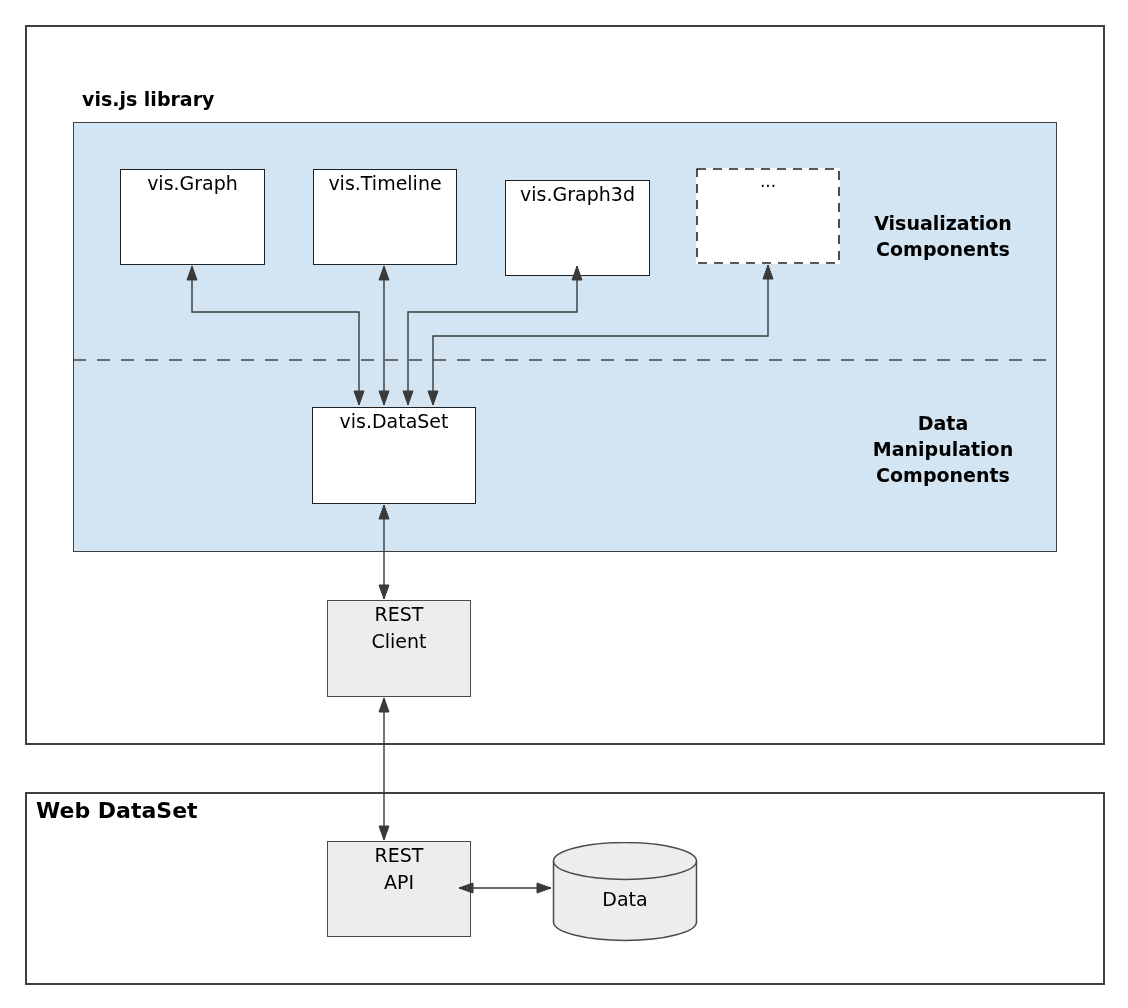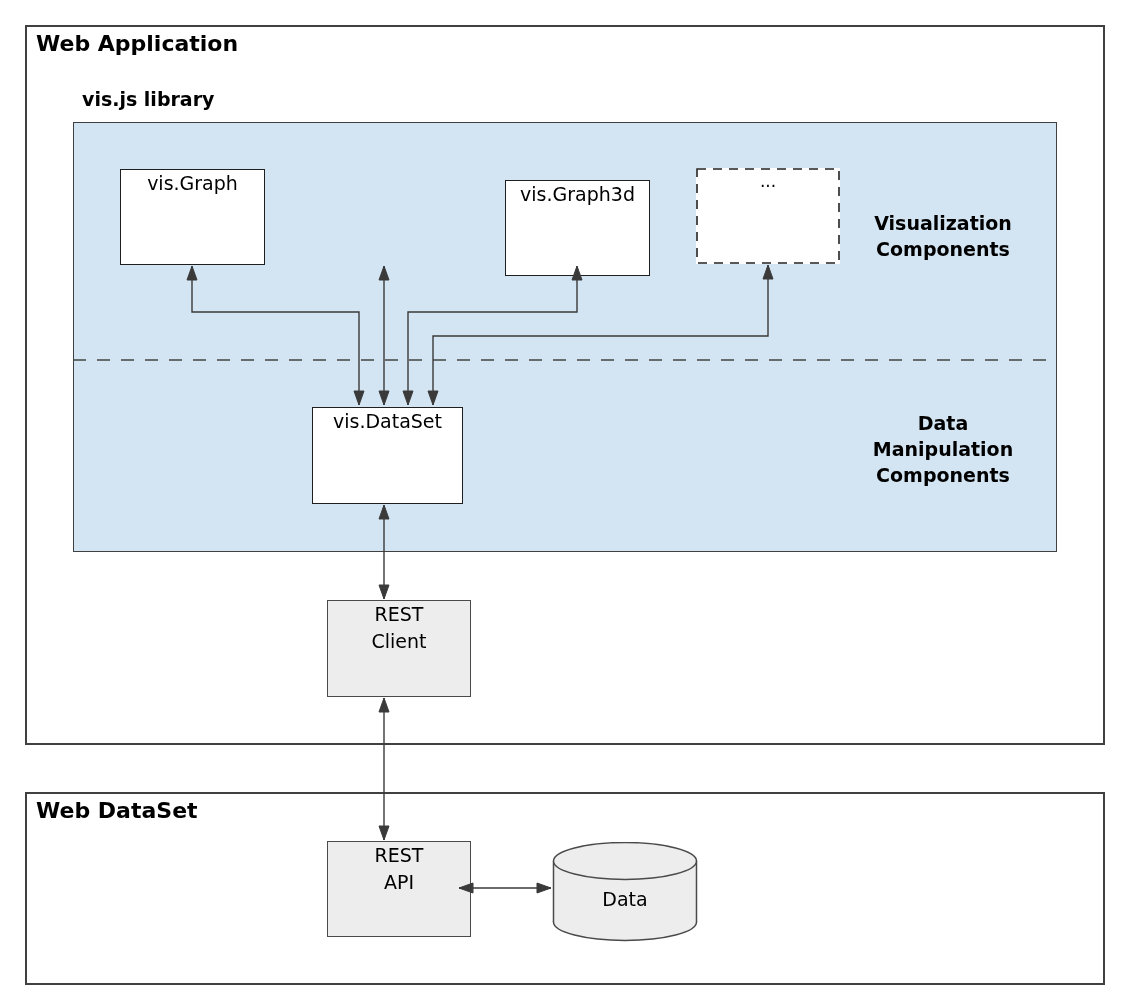--- a/index.html
+++ b/index.html
@@ -74,46 +74,48 @@
   }
   .edge { stroke: #3a3a3a; stroke-width: 1.4; fill: none; }
   .sep { stroke: #444444; stroke-width: 1.4; fill: none; }
 </style>
 </head>
 <body>
 
 <div id="canvas">
 
   <div class="container-box" style="left:25px; top:25px; width:1080px; height:720px;"></div>
-  <div class="container-title" style="left:36px; top:31px;">Web Application</div>
 
   <div class="sub-label" style="left:82px; top:88px;">vis.js library</div>
 
   <div class="blue-panel"></div>
 
   <div class="node" style="left:120px; top:169px; width:145px; height:96px;">
     <span>vis.Graph</span>
+  </div>
+  <div class="node" style="left:313px; top:169px; width:144px; height:96px;">
+    <span>vis.Timeline</span>
   </div>
   <div class="node" style="left:505px; top:169px; width:145px; height:96px;margin-top:11px;">
     <span>vis.Graph3d</span>
   </div>
   <div class="node dashed" style="left:696px; top:168px; width:144px; height:96px; font-size:17px;">
     <svg class="dash-border" width="144" height="96">
       <rect x="1" y="1" width="142" height="94" fill="none" stroke="#222222" stroke-width="1.6" stroke-dasharray="9 7"></rect>
     </svg>
     <span>...</span>
   </div>
 
   <div class="section-label" style="left:853px; top:170px;margin-top:40px;">Visualization
 Components</div>
   <div class="section-label" style="left:853px; top:410px;">Data
 Manipulation
 Components</div>
 
-  <div class="node" style="left:312px; top:407px; width:151px; height:97px;">
+  <div class="node" style="left:312px; top:407px; width:164px; height:97px;">
     <span>vis.DataSet</span>
   </div>
 
   <div class="node gray" style="left:313px; top:600px; width:144px; height:97px;">
     <span>REST
 Client</span>
   </div>
 
   <div class="container-box" style="left:25px; top:792px; width:1080px; height:193px;"></div>
   <div class="container-title" style="left:36px; top:798px;">Web DataSet</div>

